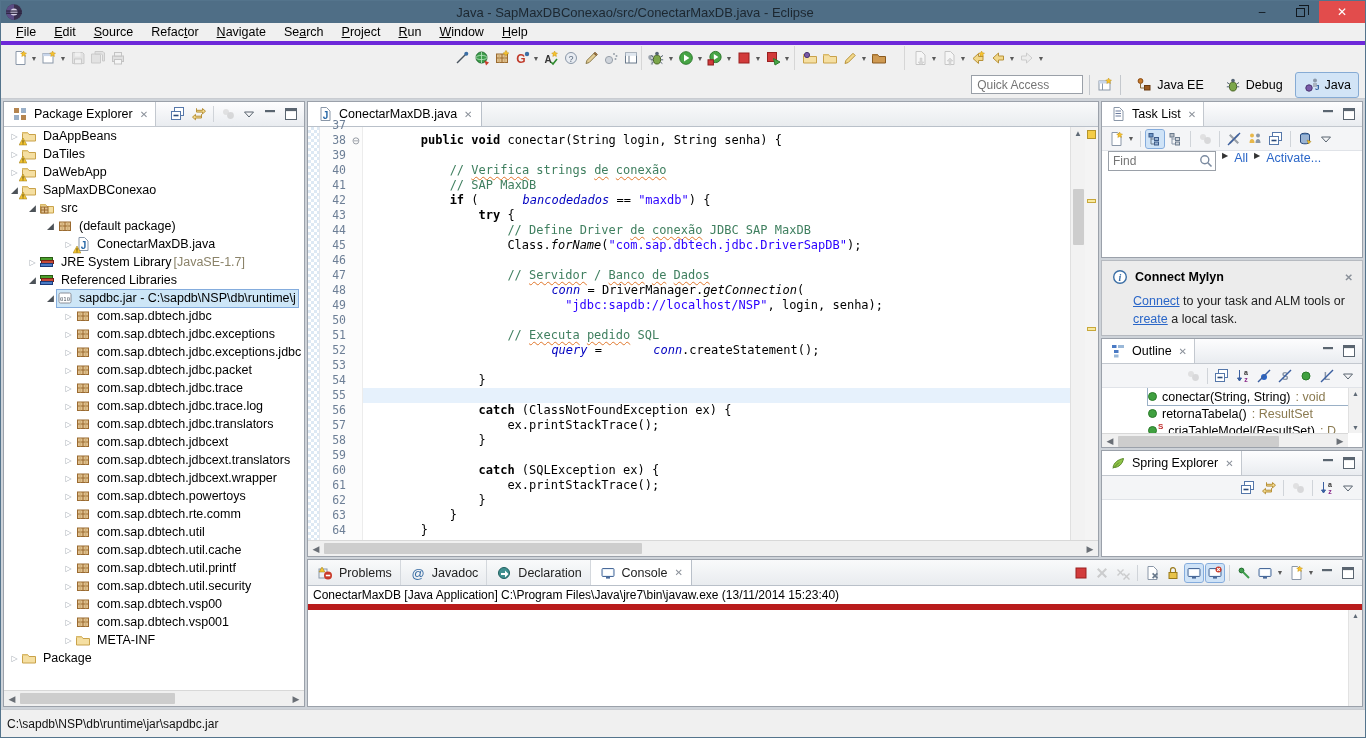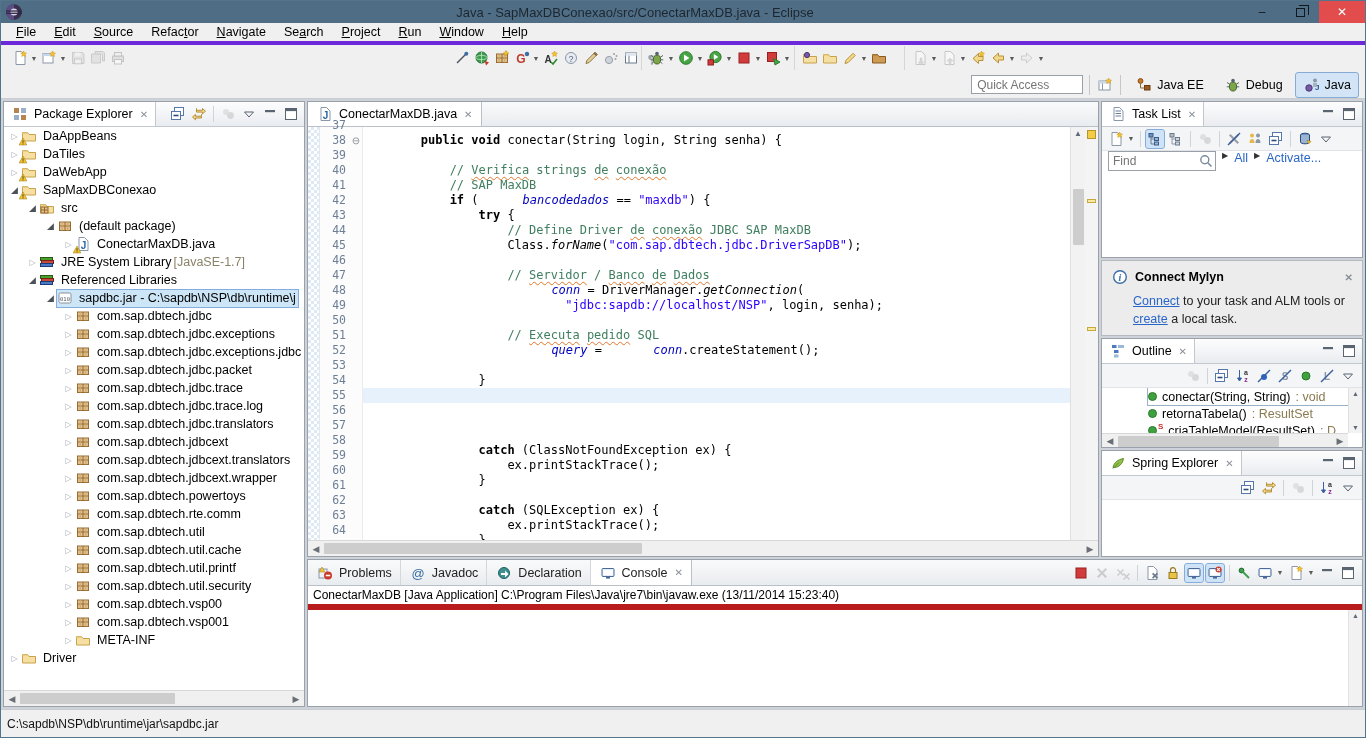--- a/index.html
+++ b/index.html
@@ -921,21 +921,21 @@
           </div>
           <div class="tree-row" style="padding-left: 4px;">
             <span class="tw-arrow">▷</span>
             <span class="sel-wrap">
               <span class="tw-icon">
                 <svg viewBox="0 0 16 16" width="16" height="16">
                   <path d="M1.5 4.5h5l1.5 2h6.5V13H1.5z" fill="#f5dfa2" stroke="#c9a24a"></path>
                   <path d="M1.5 4.5h5l1 1.4H1.5z" fill="#e8cd85"></path>
                 </svg>
               </span>
-              <span class="tree-label">Driver</span>
+              <span class="tree-label">Package</span>
             </span>
           </div>
         </div>
       <div class="hscroll">
         <span class="hs-arrow">◀</span>
         <span class="hs-track">
             <span class="hs-thumb" style="left:0;width:58%"></span>
           </span>
         <span class="hs-arrow">▶</span>
       </div>
@@ -1034,21 +1034,21 @@
               <div class="cl"></div>
               <div class="cl" style="padding-left: 144.4px;"><span class="tok-c">// </span><span class="tok-cs">Servidor</span><span class="tok-c"> / </span><span class="tok-cs">Banco</span><span class="tok-c"> </span><span class="tok-cs">de</span><span class="tok-c"> </span><span class="tok-cs">Dados</span></div>
               <div class="cl" style="padding-left: 144.4px;"><span class="tok-f">conn</span><span class="tok-p"> = DriverManager.</span><span class="tok-m">getConnection</span><span class="tok-p">(</span></div>
               <div class="cl" style="padding-left: 202.16px;"><span class="tok-s">"jdbc:sapdb://localhost/NSP"</span><span class="tok-p">, login, senha);</span></div>
               <div class="cl"></div>
               <div class="cl" style="padding-left: 144.4px;"><span class="tok-c">// </span><span class="tok-cs">Executa</span><span class="tok-c"> </span><span class="tok-cs">pedido</span><span class="tok-c"> SQL</span></div>
               <div class="cl" style="padding-left: 144.4px;"><span class="tok-f">query</span><span class="tok-p"> = </span><span class="tok-f">conn</span><span class="tok-p">.createStatement();</span></div>
               <div class="cl"></div>
               <div class="cl" style="padding-left: 115.52px;"><span class="tok-p">}</span></div>
               <div class="cl cur"></div>
-              <div class="cl" style="padding-left: 115.52px; margin-top: 40px;"><span class="tok-k">catch</span><span class="tok-p"> (ClassNotFoundException ex) {</span></div>
+              <div class="cl" style="padding-left: 115.52px;"><span class="tok-k">catch</span><span class="tok-p"> (ClassNotFoundException ex) {</span></div>
               <div class="cl" style="padding-left: 144.4px;"><span class="tok-p">ex.printStackTrace();</span></div>
               <div class="cl" style="padding-left: 115.52px;"><span class="tok-p">}</span></div>
               <div class="cl"></div>
               <div class="cl" style="padding-left: 115.52px;"><span class="tok-k">catch</span><span class="tok-p"> (SQLException ex) {</span></div>
               <div class="cl" style="padding-left: 144.4px;"><span class="tok-p">ex.printStackTrace();</span></div>
               <div class="cl" style="padding-left: 115.52px;"><span class="tok-p">}</span></div>
               <div class="cl" style="padding-left: 86.64px;"><span class="tok-p">}</span></div>
               <div class="cl" style="padding-left: 57.76px;"><span class="tok-p">}</span></div>
             </div>
           </div>

